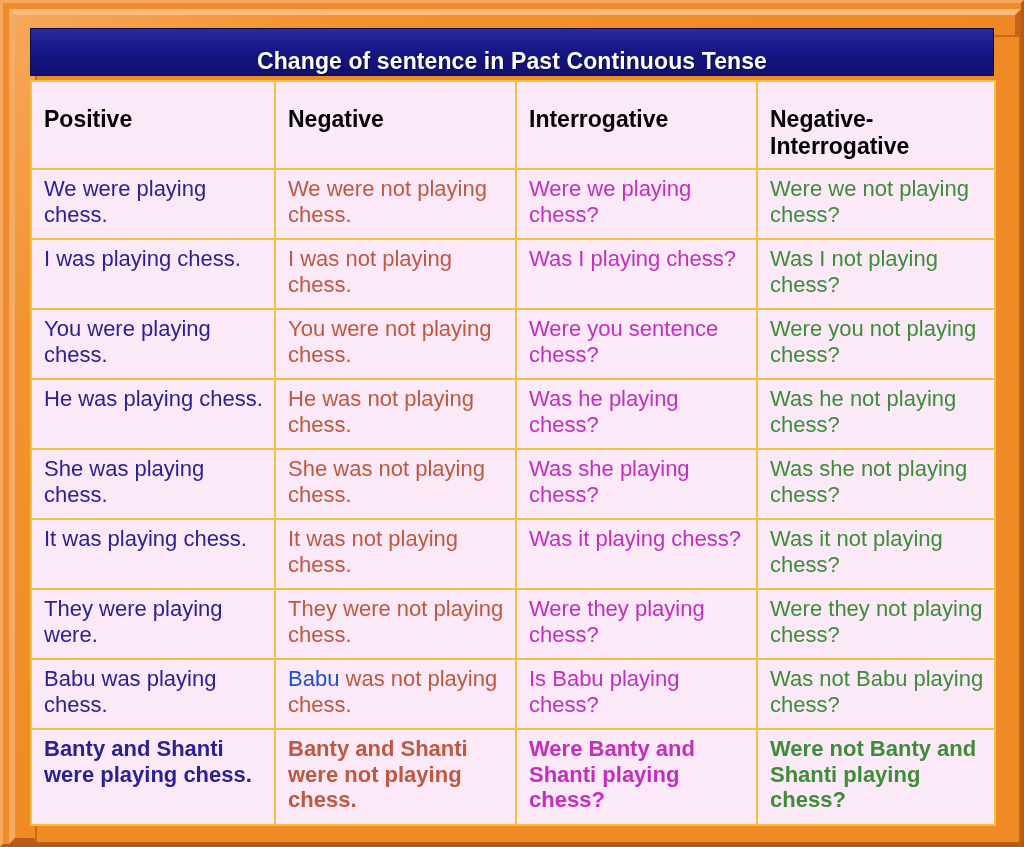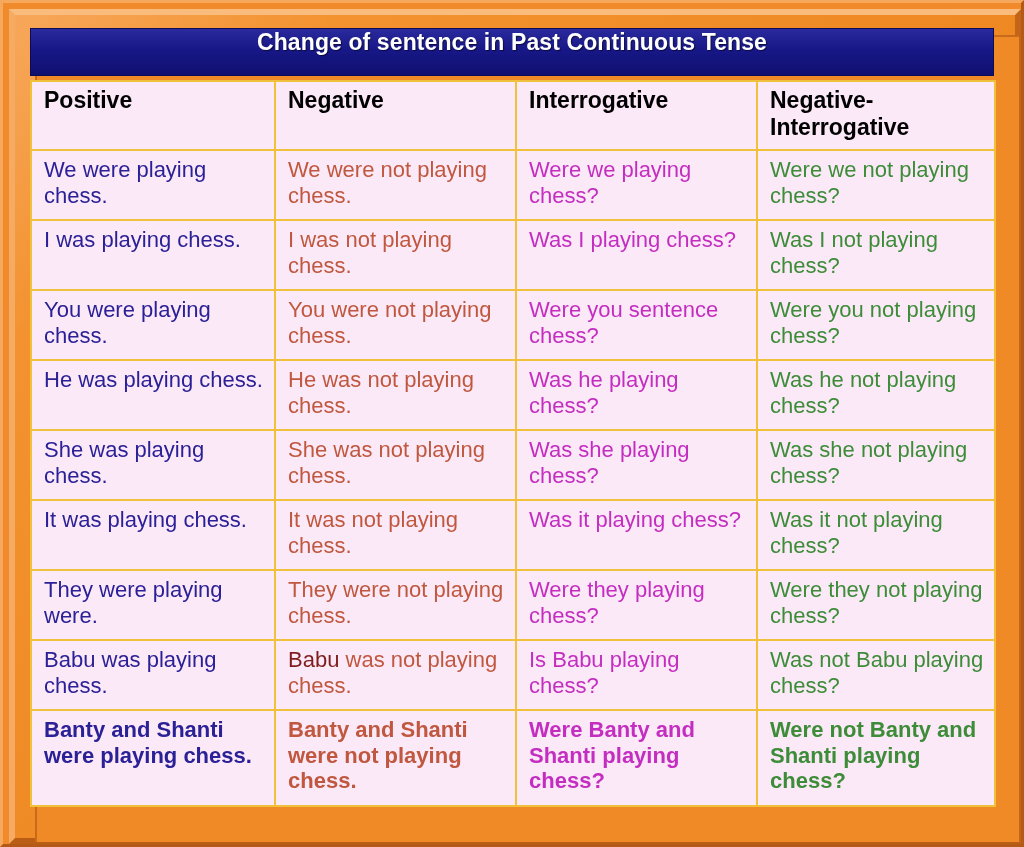--- a/index.html
+++ b/index.html
@@ -64,21 +64,21 @@
   
   #title-bar {
     position: absolute;
     left: 2px;
     top: 0px;
     width: 964px;
     height: 48px;
     background: linear-gradient(180deg,#2a2a9e 0%,#171787 45%,#101070 100%);
     border: 1px solid #0c0c55;
     display: flex;
-    align-items: flex-start;
+    align-items: flex-end;
     justify-content: center;
     box-sizing: border-box;
   }
   #title-text {
     color: #ffffff;
     font-size: 23px;
     font-weight: bold;
     letter-spacing: 0.1px;
     text-shadow: 1px 1px 1px rgba(0,0,0,0.55);
     white-space: nowrap;
@@ -110,34 +110,34 @@
   col.c3 { width: 241px; }
   col.c4 { width: 238px; }
 
   
   #tense-table thead th {
     height: 66px;
     color: #000000;
     font-weight: bold;
     font-size: 23px;
     text-align: left;
-    padding-top: 5px;
+    padding-top: 24px;
     line-height: 1.18;
   }
 
   
   #tense-table tbody tr { height: 70px; }
   #tense-table tbody tr.tall { height: 96px; font-weight: bold; }
 
   .col-positive      { color: #2b2197; }
   .col-negative      { color: #c0583f; }
   .col-interrogative { color: #c32ec0; }
   .col-neg-interr    { color: #3c8c38; }
 
-  .accent-name { color: #7f1d1d; }
+  .accent-name { color: #1d4ed8; }
 
   
   .cell-text { display: block; }
 </style>
 </head>
 <body>
 
 <div id="frame-outer">
   <div id="frame-bevel">
     <div id="frame-inner"></div>

